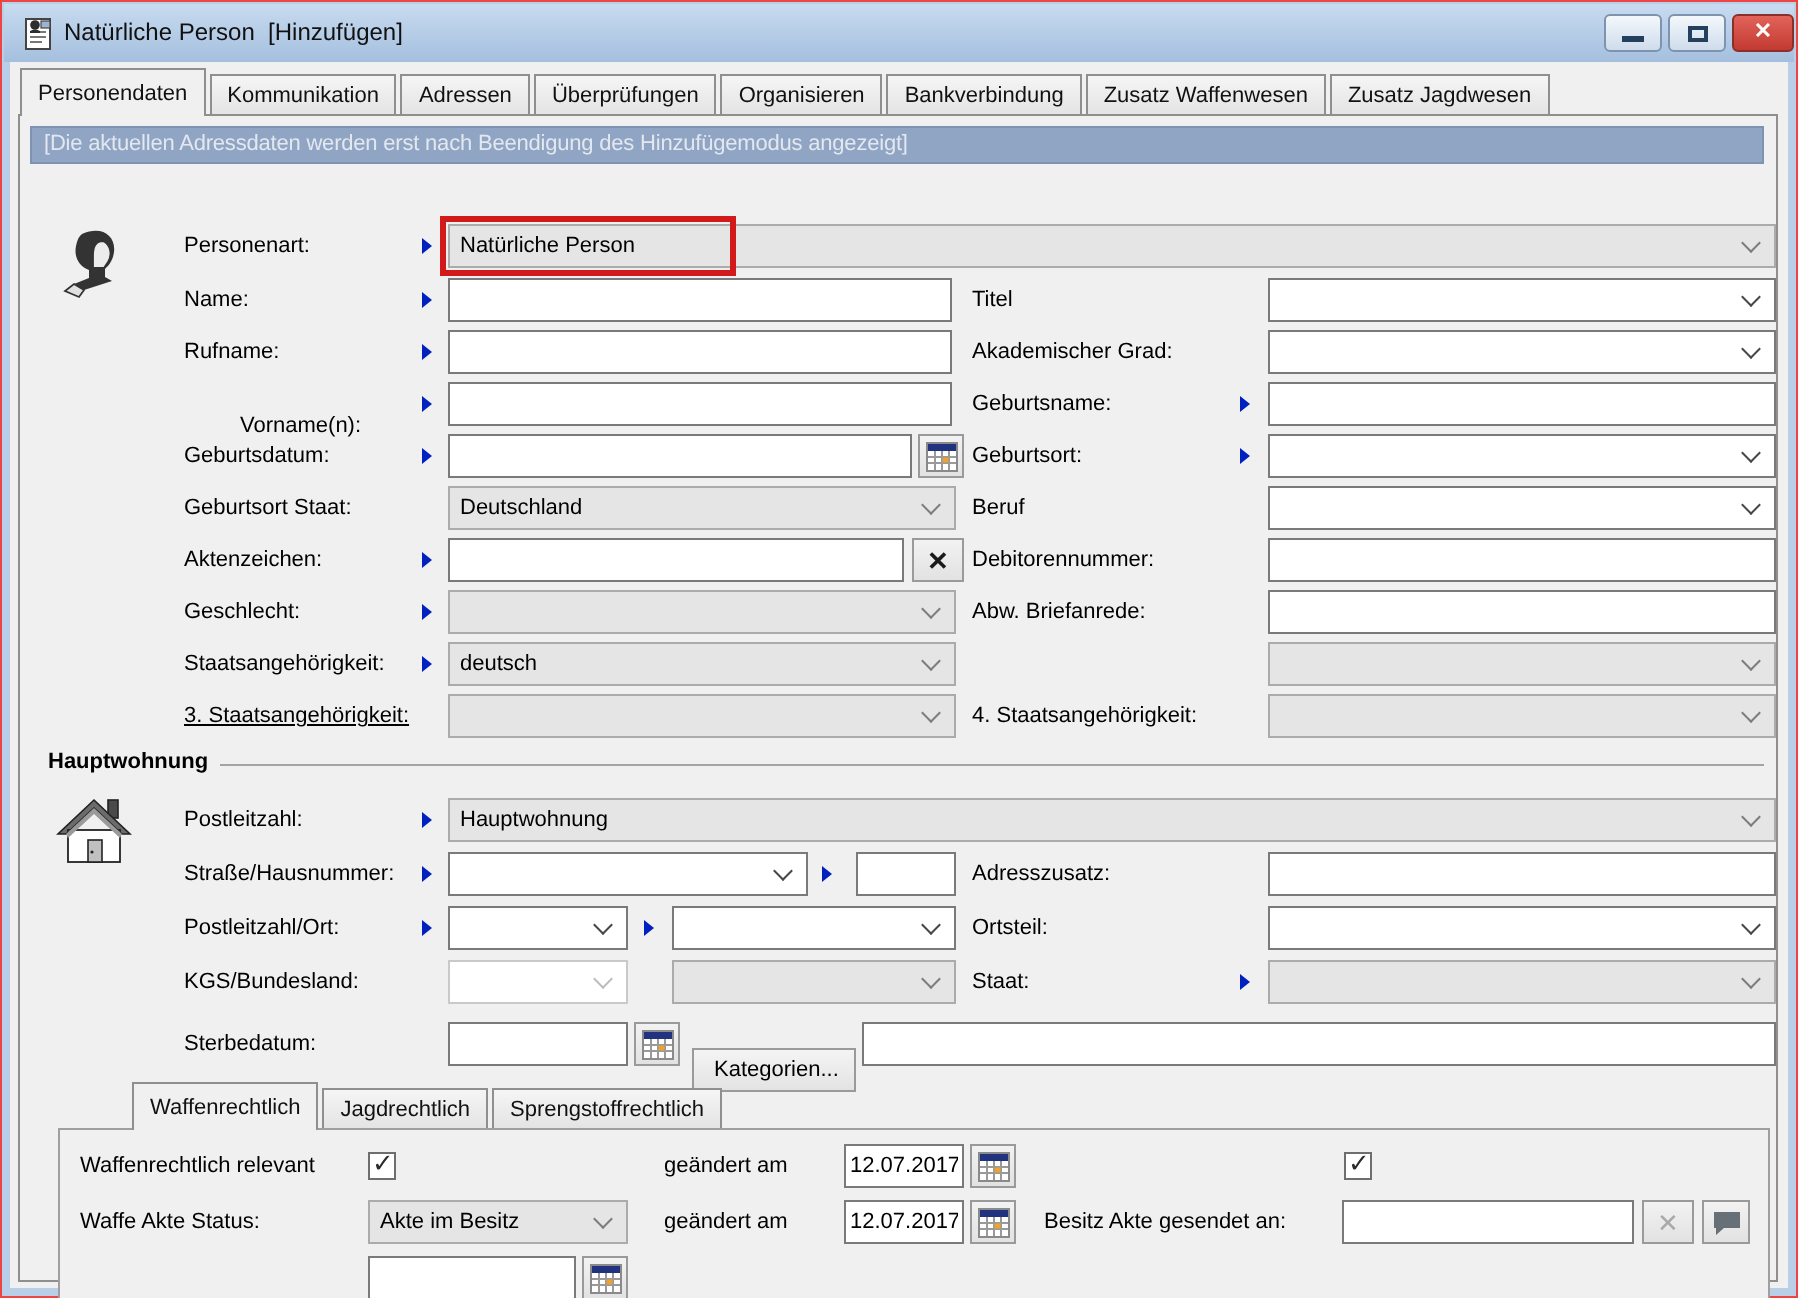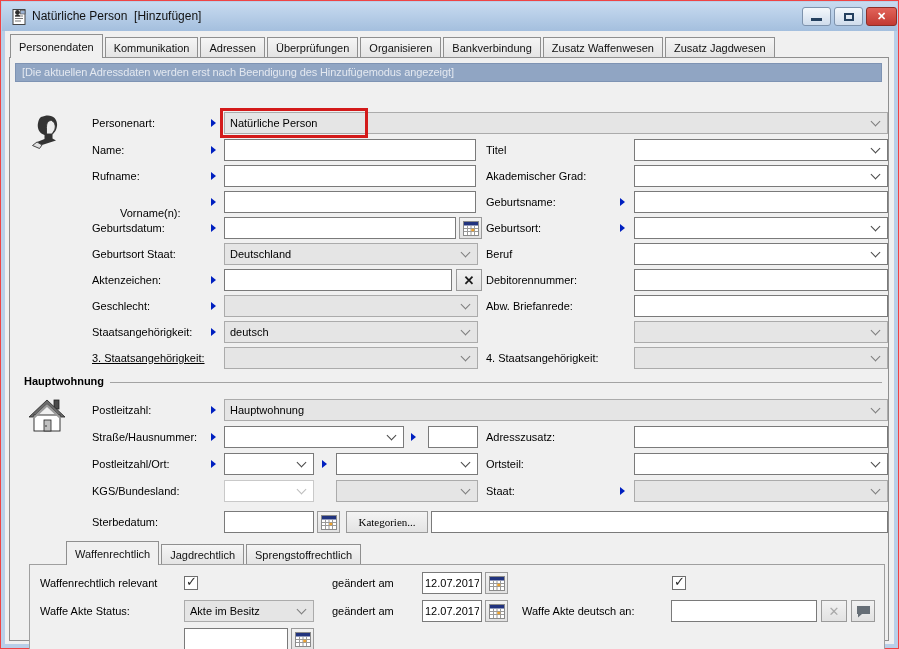--- a/index.html
+++ b/index.html
@@ -43,21 +43,21 @@
   .cmb.gray{background:var(--disabled_fill);border-color:#ababab;}
   .cmb.diswhite{border-color:#c9c9c9;}
   .cmb.diswhite .chv{border-color:#bdbdbd;}
   .cmb.gray .chv{border-color:#7d7d7d;}
 
   .sqbtn{position:absolute;height:22px;border:1px solid #9a9a9a;background:linear-gradient(180deg,#f2f2f2,#e2e2e2);
     display:flex;align-items:center;justify-content:center;padding:0;cursor:default;}
   .sqbtn .x{font-size:13px;font-weight:bold;color:#1a1a1a;line-height:1;}
   .sqbtn.dis .x{color:#a9a9a9;font-weight:normal;}
   .pushbtn{position:absolute;height:22px;border:1px solid #9a9a9a;background:linear-gradient(180deg,#f4f4f4,#e3e3e3);
-    font-family:Liberation Serif, serif;font-size:11px;color:#000;padding:0 10px;}
+    font-family:Liberation Sans, sans-serif;font-size:11px;color:#000;padding:0 10px;margin-top:13px;}
 
   .chk{position:absolute;width:14px;height:14px;border:1px solid #6e6e6e;background:#fff;}
   .chk .check{position:absolute;left:1px;top:-3px;font-size:13px;color:#2a2a2a;}
 
   .sect-line{position:absolute;height:1px;background:#a3a3a3;}
 
   .annotation{position:absolute;border:3px solid var(--annotation_red);background:transparent;z-index:5;}
 
   .btabs{position:absolute;display:flex;align-items:flex-end;gap:2px;}
   .panel{position:absolute;border:1px solid #9f9f9f;background:#f0f0f0;}
@@ -336,21 +336,21 @@
           <g stroke="#9a9a9a" stroke-width="1">
               <line x1="1" y1="7.5" x2="15" y2="7.5"></line>
               <line x1="1" y1="10.5" x2="15" y2="10.5"></line>
               <line x1="4.5" y1="4.5" x2="4.5" y2="14"></line>
               <line x1="8" y1="4.5" x2="8" y2="14"></line>
               <line x1="11.5" y1="4.5" x2="11.5" y2="14"></line>
             </g>
           <rect x="8.3" y="7.8" width="2.9" height="2.4" fill="var(--calendar_orange)"></rect>
         </svg>
       </div>
-      <span class="lbl" style="left:512px;top:542px;">Waffe Akte deutsch an:</span>
+      <span class="lbl" style="left:512px;top:542px;">Besitz Akte gesendet an:</span>
       <input class="inp" style="left: 661px; top: 542px; width: 146px;">
       <div class="sqbtn dis" style="left:811px;top:542px;width:26px;">
           <span class="x">✕</span>
         </div>
       <div class="sqbtn" style="left:841px;top:542px;width:24px;">
         <svg width="15" height="13" viewBox="0 0 15 13">
           <path d="M1 1 h13 v8 h-8 l-4 3.5 v-3.5 h-1 z" fill="#676f77"></path>
         </svg>
       </div>
 

